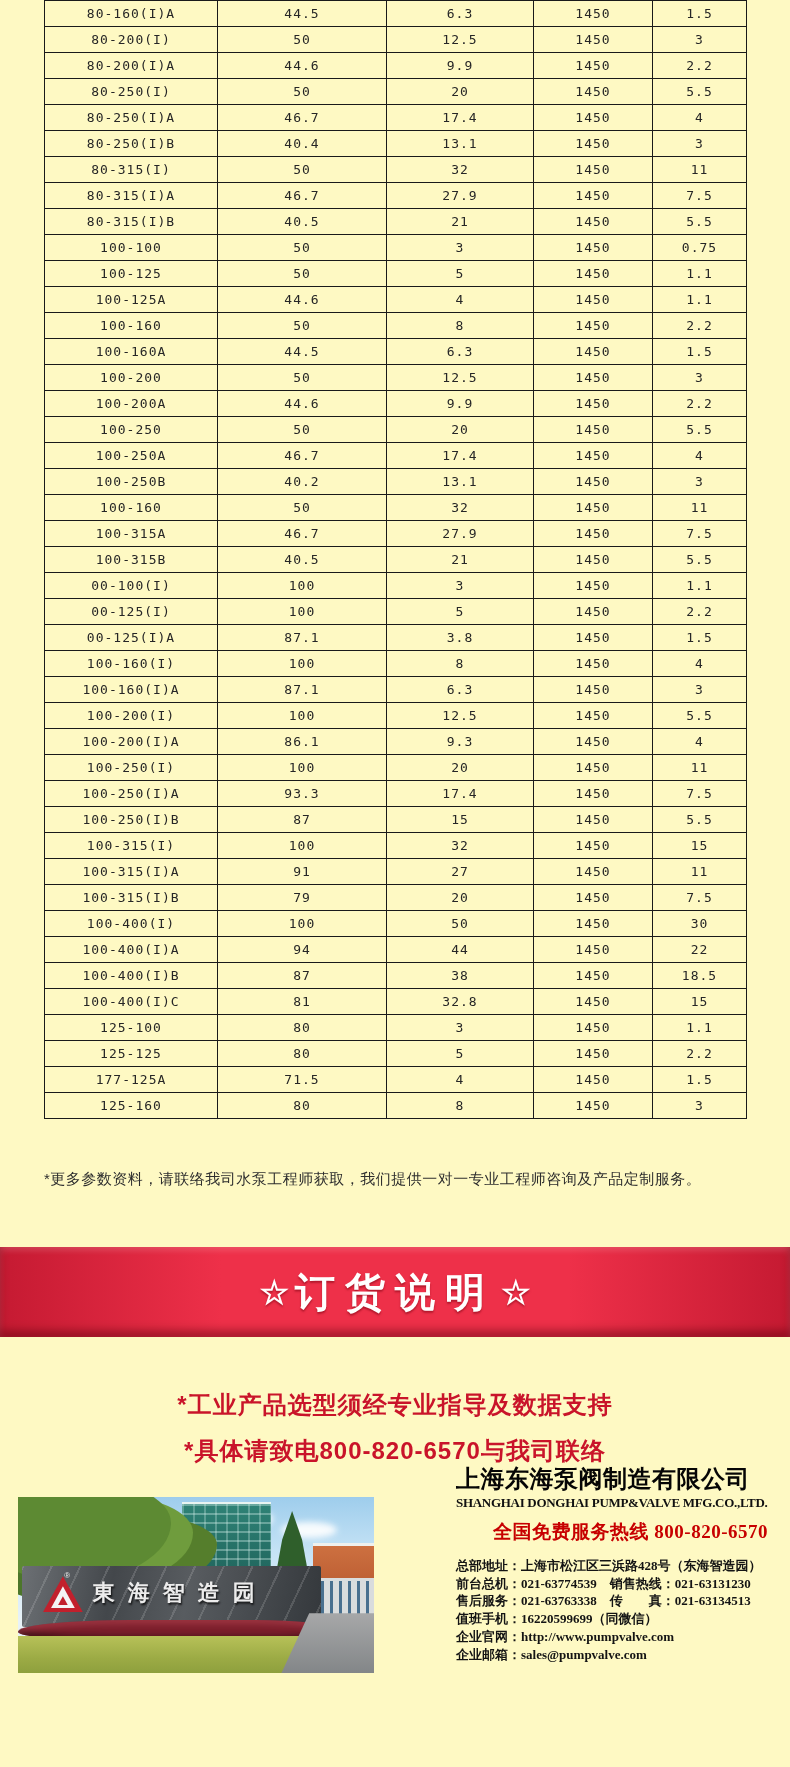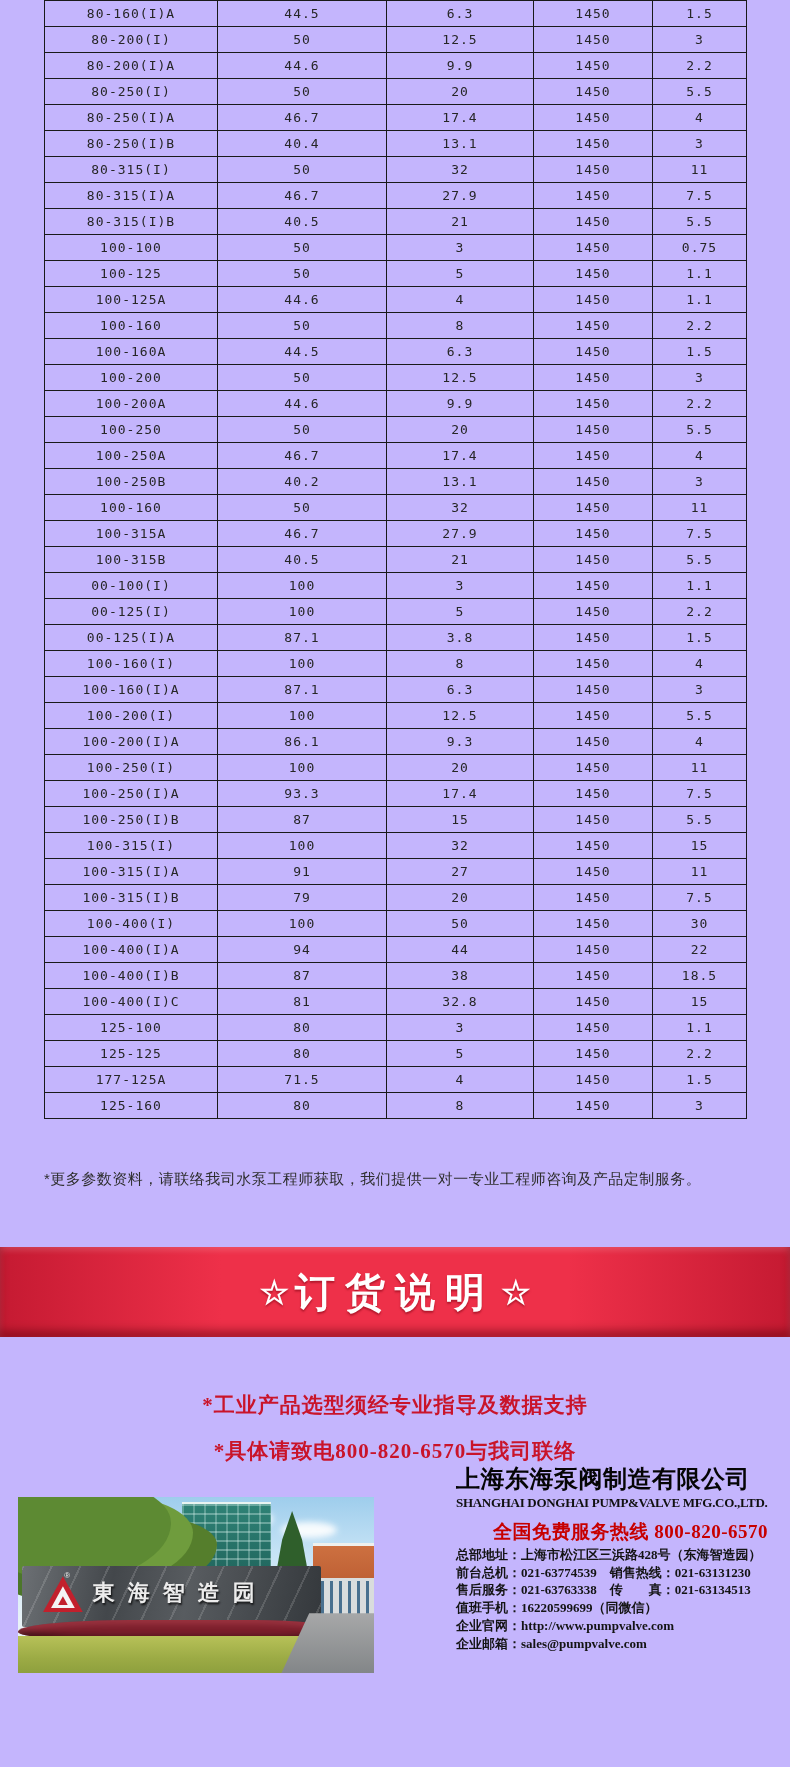--- a/index.html
+++ b/index.html
@@ -1,16 +1,16 @@
 <!DOCTYPE html>
 <html style="--banner-red-light: #ee3049; --banner-red-dark: #c51a32; --accent-red: #c9142a; --hotline-red: #c70000; --sign-red: #c2202c;"><head>
 <meta charset="utf-8">
 <style>
   html,body{margin:0;padding:0;background:#fff;}
-  .page{position:relative;width:790px;height:1767px;background:#c4b5fd;overflow:hidden;
+  .page{position:relative;width:790px;height:1767px;background:#fef9c3;overflow:hidden;
         font-family:"Liberation Sans",sans-serif;}
 
   
   .spec-table{position:absolute;left:44px;top:0;width:702px;
               border-top:1px solid #1a1a1a;border-left:1px solid #1a1a1a;}
   .trow{display:flex;height:26px;box-sizing:border-box;border-bottom:1px solid #1a1a1a;}
   .tcell{box-sizing:border-box;border-right:1px solid #1a1a1a;display:flex;
          align-items:center;justify-content:center;
          font-family:"DejaVu Sans Mono",monospace;font-size:13px;color:#262626;
          letter-spacing:1px;white-space:nowrap;}
@@ -27,21 +27,21 @@
                      var(--banner-red-light,#ee3049) 72%,
                      var(--banner-red-dark,#c51a32) 100%);
           box-shadow:inset 0 -7px 9px rgba(90,0,14,.45), inset 0 3px 6px rgba(255,255,255,.18);
           display:flex;align-items:center;justify-content:center;}
   .banner-title{color:#fff;font-weight:bold;font-size:40px;letter-spacing:10px;
                 display:flex;align-items:center;gap:6px;text-shadow:0 2px 2px rgba(120,0,15,.5);}
   .banner-title .star{font-size:33px;letter-spacing:0;}
 
   
   .slogans{position:absolute;left:0;top:1382px;width:790px;text-align:center;
-           font-family:Liberation Serif, serif;font-weight:bold;font-size:21px;
+           font-family:Liberation Sans, sans-serif;font-weight:bold;font-size:24px;
            line-height:46px;color:var(--accent-red,#c9142a);letter-spacing:1px;}
 
   
   .photo{position:absolute;left:18px;top:1497px;width:356px;height:176px;overflow:hidden;
          background:linear-gradient(180deg,#9ecdec 0%,#c4e2f5 30%,#dceef9 55%,#e8f2f7 70%);}
   .cloud{position:absolute;background:#fff;border-radius:50%;filter:blur(3px);opacity:.9;}
   .glass-building{position:absolute;left:46%;top:3%;width:25%;height:46%;
       background:linear-gradient(180deg,#2f8276 0%,#1e625a 100%);
       background-image:repeating-linear-gradient(180deg,rgba(220,245,240,.35) 0 2px,transparent 2px 9px),
                        repeating-linear-gradient(90deg,rgba(220,245,240,.28) 0 2px,transparent 2px 11px),
@@ -79,21 +79,21 @@
       background:linear-gradient(180deg,#b7c158 0%,#9cab45 60%,#8ea03d 100%);}
   .drive{position:absolute;left:74%;top:66%;width:26%;height:34%;
       background:linear-gradient(180deg,#a7a8a9,#838688);clip-path:polygon(30% 0,100% 0,100% 100%,0 100%);}
 
   .finfo{position:absolute;left:456px;top:1463px;width:312px;}
   .company-cn{font-size:24px;font-weight:bold;color:#050505;letter-spacing:0.5px;white-space:nowrap;}
   .company-en{font-family:"Liberation Serif",serif;font-weight:bold;font-size:13px;color:#111;
               margin-top:0;white-space:nowrap;letter-spacing:-0.3px;}
   .hotline{margin-top:8px;font-family:"Liberation Serif",serif;font-weight:bold;font-size:19px;
            color:var(--hotline-red,#c70000);white-space:nowrap;letter-spacing:0.5px;text-align:right;}
-  .contact-lines{margin-top:1px;}
+  .contact-lines{margin-top:12px;}
   .contact-line{font-family:"Liberation Serif",serif;font-weight:bold;font-size:13px;
                 line-height:17.7px;color:#141414;white-space:nowrap;}
 </style>
 </head>
 <body>
 
 <div class="page">
 
   <div class="spec-table">
       <div class="trow">

